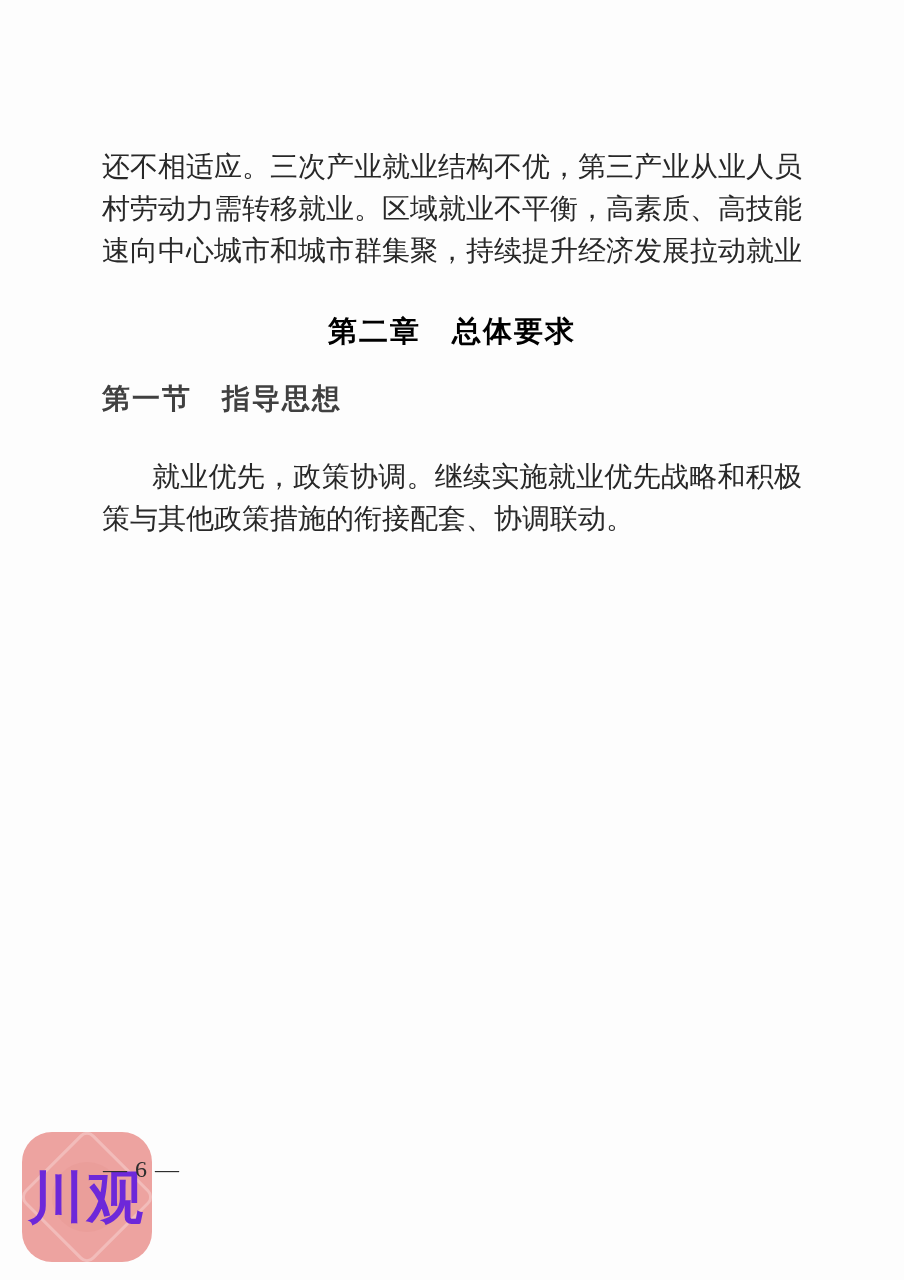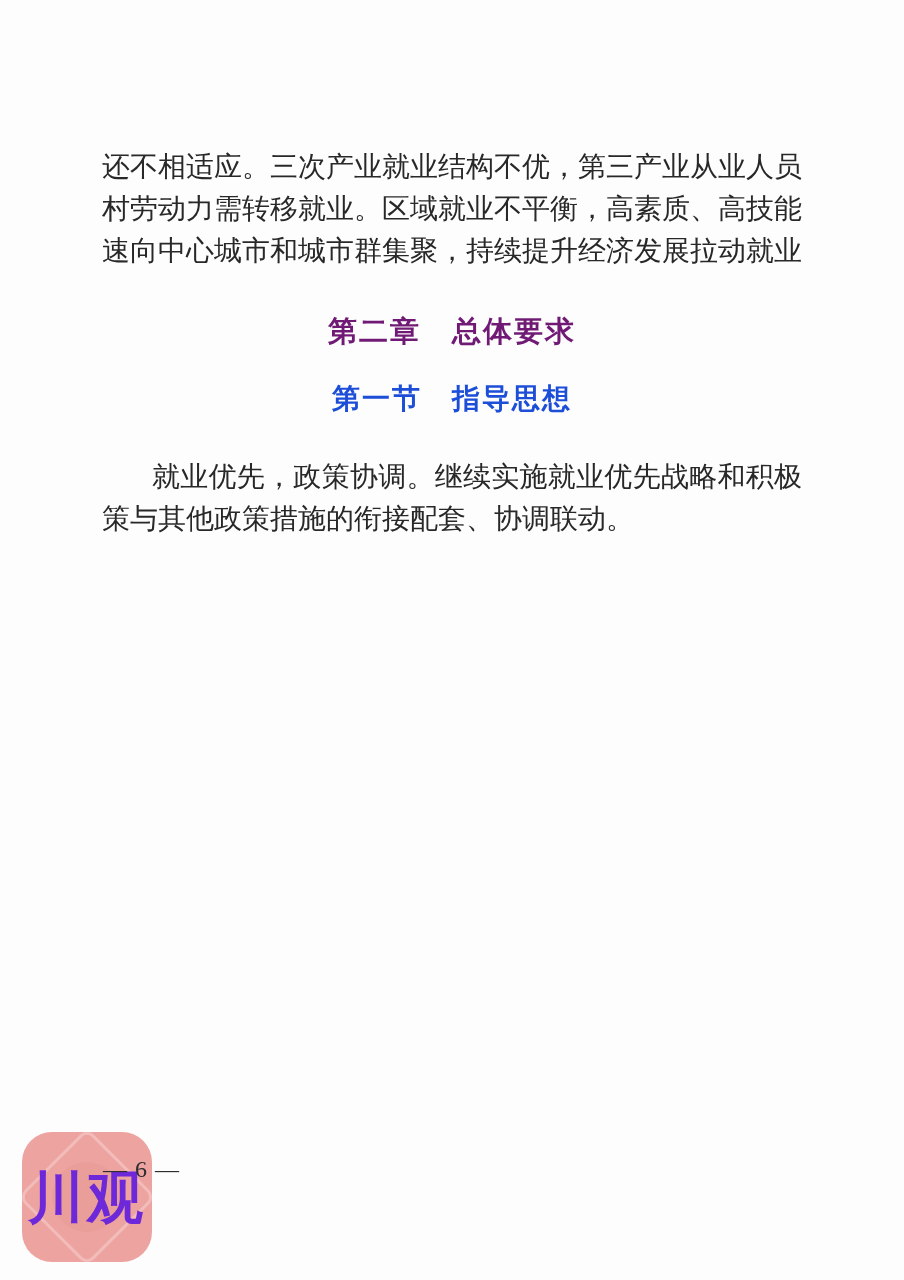--- a/index.html
+++ b/index.html
@@ -36,30 +36,29 @@
   .line.indent {
     text-indent: 50px;
   }
   .chapter-heading {
     text-align: center;
     font-family: "Liberation Sans", "DejaVu Sans", sans-serif;
     font-weight: bold;
     font-size: 29px;
     line-height: 42px;
     letter-spacing: 2px;
-    color: #701a75;
+    color: #000000;
   }
   .section-heading {
-    text-align: center;
     font-family: "Liberation Serif", "DejaVu Serif", serif;
     font-weight: bold;
     font-size: 28px;
     line-height: 42px;
     letter-spacing: 2px;
-    color: #1d4ed8;
+    color: #404040;
   }
   .para + .chapter-heading { margin-top: 38px; }
   .chapter-heading + .section-heading { margin-top: 26px; }
   .para + .section-heading { margin-top: 30px; }
   .chapter-heading + .para, .section-heading + .para { margin-top: 36px; }
 
   .page-number {
     position: absolute;
     left: 103px;
     top: 1148px;

